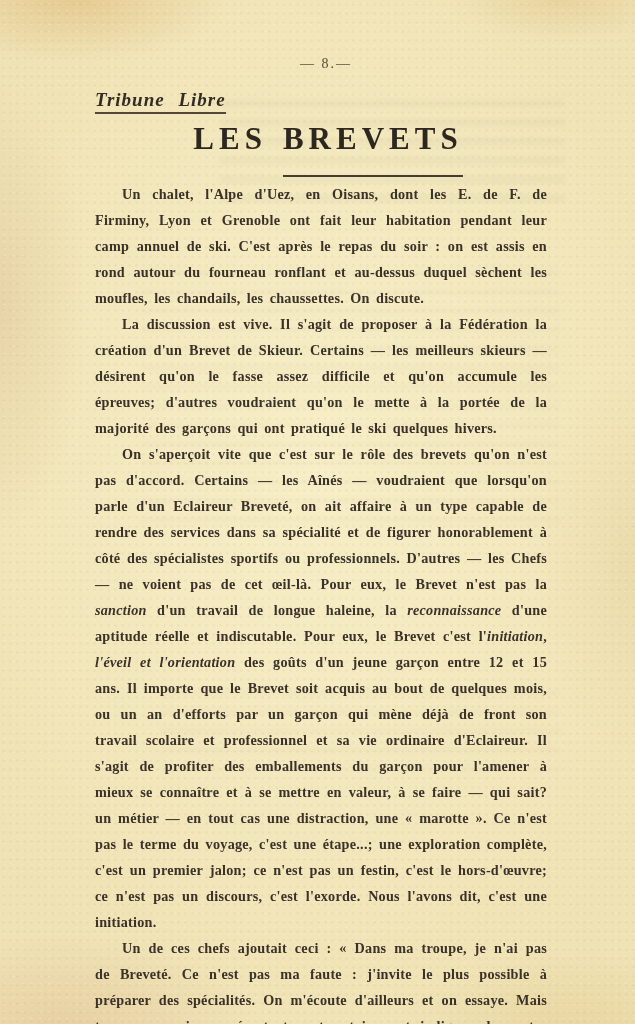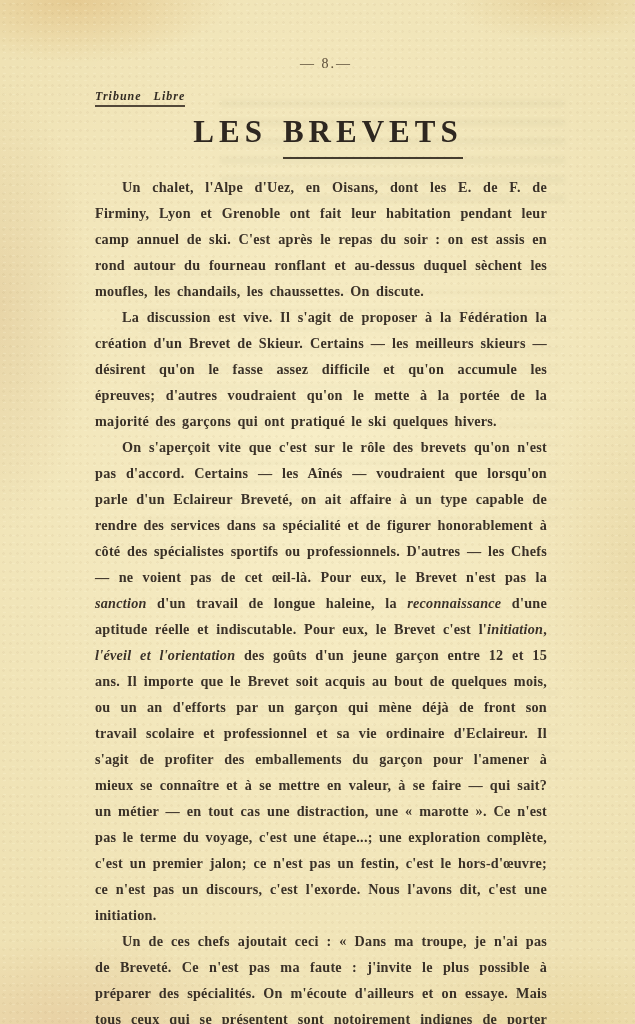--- a/index.html
+++ b/index.html
@@ -72,21 +72,21 @@
     text-align: center;
     font-size: 14px;
     letter-spacing: 2px;
     color: #5a4c38;
     margin: 0 0 0 10px;
   }
 
   .rubric {
     display: inline-block;
     margin-top: 17px;
-    font-size: 12px;
+    font-size: 19px;
     font-weight: bold;
     font-style: italic;
     letter-spacing: 1px;
     word-spacing: 8px;
     color: #332c24;
     border-bottom: 2.5px solid rgba(55,45,35,0.85);
     padding-bottom: 1px;
   }
 
   h1.title {
@@ -94,21 +94,21 @@
     text-align: center;
     font-size: 31px;
     line-height: 34px;
     font-weight: bold;
     letter-spacing: 5px;
     color: #2e2720;
   }
   h1.title .w1 { margin-right: 16px; }
   h1.title .w2 {
     border-bottom: 2.5px solid rgba(50,42,32,0.9);
-    padding-bottom: 8px;
+    padding-bottom: 19px;
   }
 
   .body-text {
     margin-top: 25px;
     font-size: 14.2px;
     line-height: 26px;
     font-weight: bold;
     letter-spacing: 0.25px;
     word-spacing: 2.5px;
     text-align: justify;

